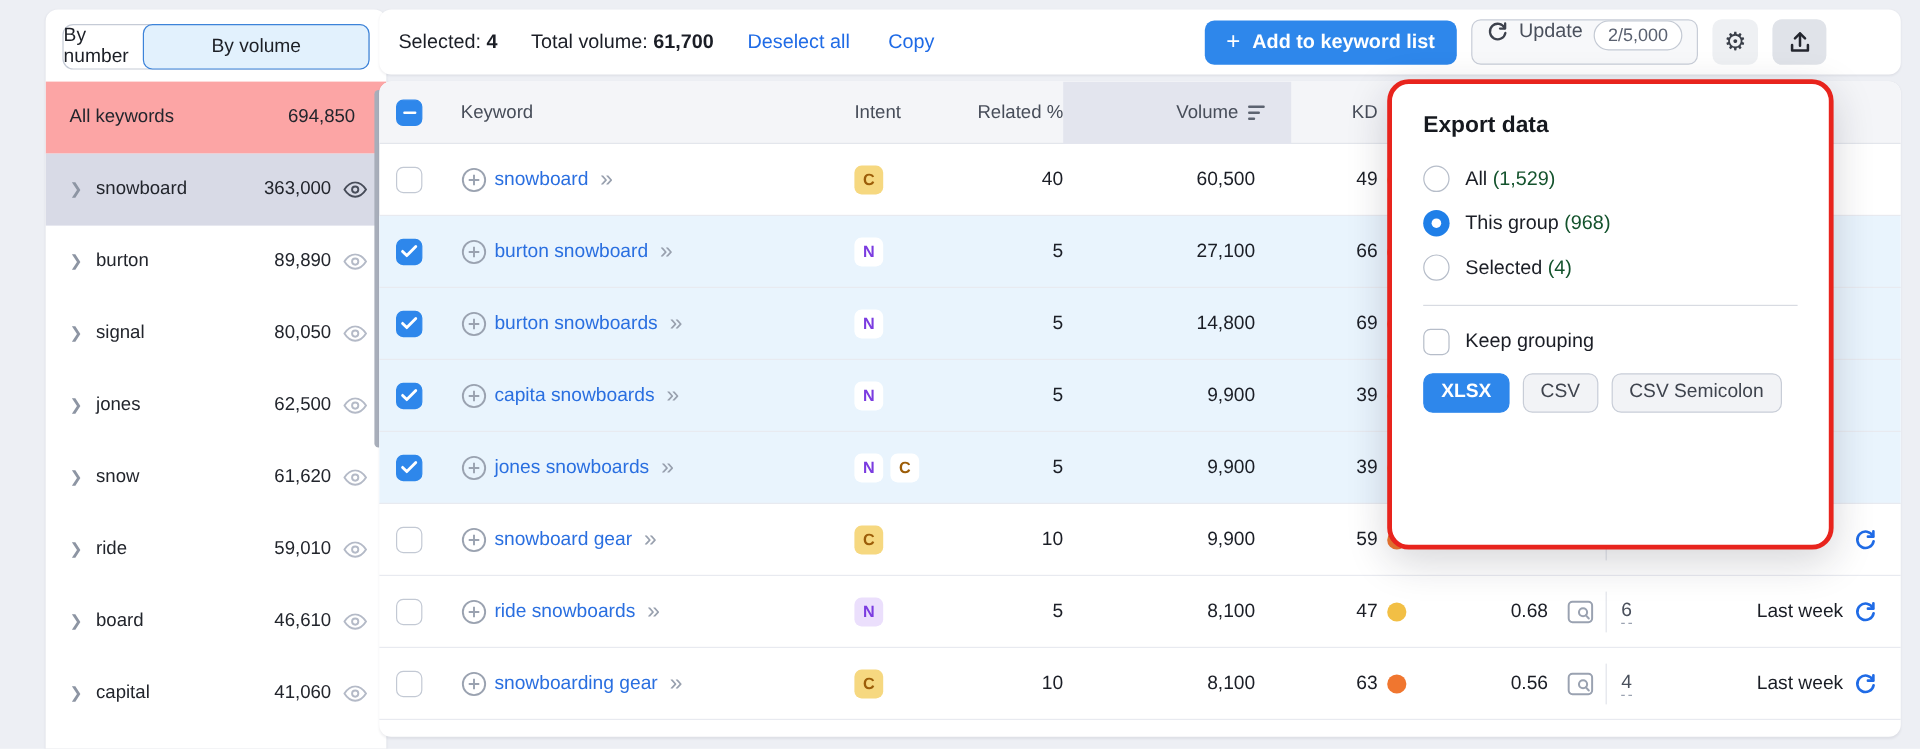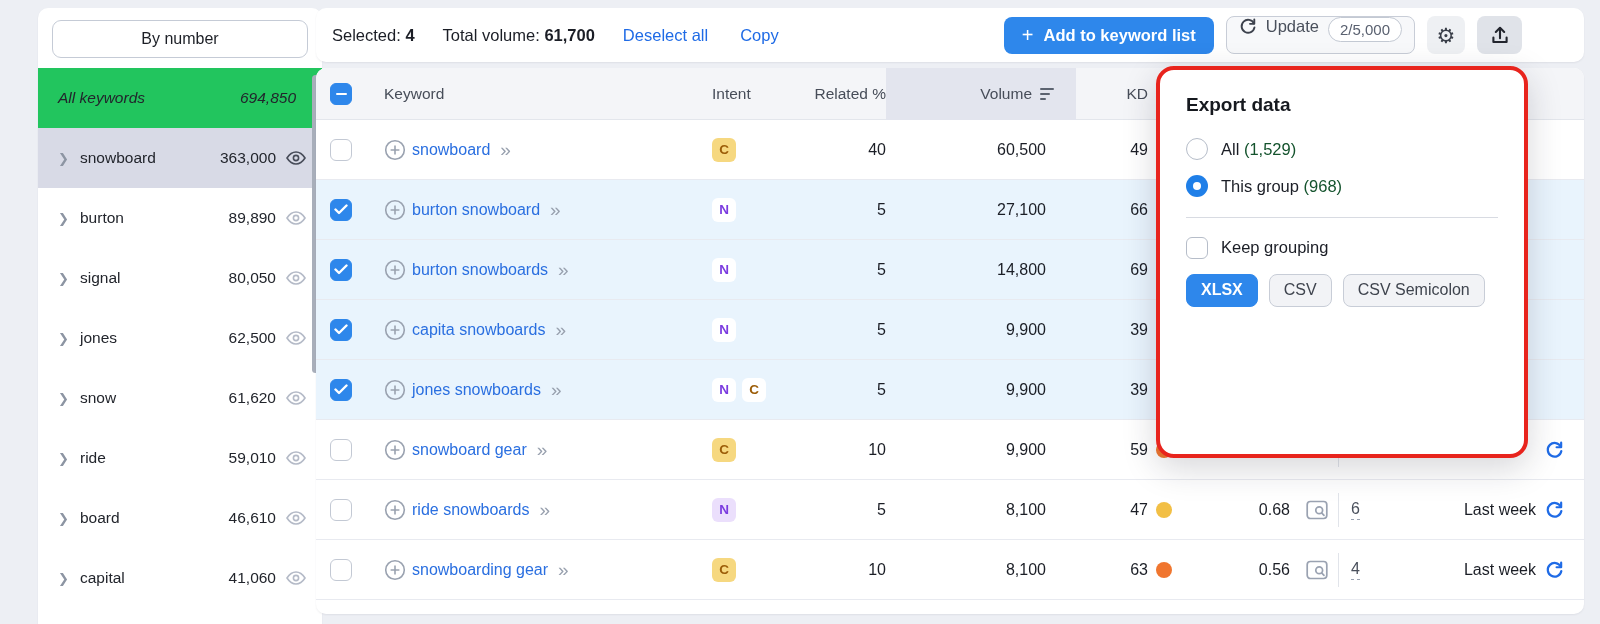--- a/index.html
+++ b/index.html
@@ -13,21 +13,21 @@
   .card { background:#fff; border-radius:10px; box-shadow:0 1px 2px rgba(30,35,50,.07); position:absolute; }
 
   
   .sidebar { left:16px; top:8px; width:284px; height:616px; border-radius:10px 10px 0 0; overflow:hidden;margin-left:22px; }
   .toggle { display:flex; margin:12px 14px 10px 14px; border:1px solid #c5cbd6; border-radius:9px; height:38px; position:relative; }
   .toggle-seg { flex:1; display:flex; align-items:center; justify-content:center; font-size:16px; color:#1c1f26; cursor:pointer; border-radius:8px; }
   .toggle-seg.active { background:#e2f1fd; border:1.5px solid #3c83d9; margin:-1px; flex-basis:48%; }
   .side-row { height:60px; display:flex; align-items:center; padding:0 16px 0 20px; font-size:15.5px; }
   .side-row .lbl { flex:1; color:#22252c; }
   .side-row .num { color:#22252c; margin-right:10px; }
-  .side-row.allkw { background:#22c55e;font-style:italic; }
+  .side-row.allkw { background:#fca5a5; }
   .group-row { cursor:pointer; }
   .group-row.sel { background:#d8dae6; }
   .chev { color:#8d95a3; font-size:13px; margin-right:12px; width:10px; }
   .eye { color:#b4bac7; display:flex; }
   .group-row.sel .eye { color:#474c59; }
   .side-scroll { position:absolute; right:3px; top:67px; width:7px; height:298px; background:#a8aeba; border-radius:4px; }
 
   
   .toolbar { left:316px; top:8px; width:1268px; height:54px; display:flex; align-items:center; padding:0 62px 0 16px; }
   .tb-item { font-size:16.5px; margin-right:28px; white-space:nowrap; }
@@ -96,20 +96,21 @@
   .pop-btns { display:flex; gap:11px; margin-top:13px; }
   .pop-btn { height:33px; border-radius:8px; font-size:16px; padding:0 14px; cursor:pointer; font-family:inherit; border:1px solid #c8cdd7; background:#f2f3f6; color:#3f444e; }
   .pop-btn.primary { background:#2e87eb; border-color:#2e87eb; color:#fff; font-weight:600; }
 </style>
 </head>
 <body>
 
 <div class="card sidebar">
   <div class="toggle">
     <div class="toggle-seg">By number</div>
+    <div class="toggle-seg active">By volume</div>
   </div>
   <div class="side-row allkw">
     <span class="lbl">All keywords</span>
     <span class="num">694,850</span>
   </div>
   <div>
       <div class="side-row group-row sel">
         <span class="chev">❯</span>
         <span class="lbl">snowboard</span>
         <span class="num">363,000</span>
@@ -556,20 +557,24 @@
   <h2>Export data</h2>
   <div>
       <div class="opt-row">
         <span class="radio"></span>
         <span>All <span class="opt-count">(1,529)</span></span>
       </div>
       <div class="opt-row">
         <span class="radio on"></span>
         <span>This group <span class="opt-count">(968)</span></span>
       </div>
+      <div class="opt-row">
+        <span class="radio"></span>
+        <span>Selected <span class="opt-count">(4)</span></span>
+      </div>
     </div>
   <div class="pop-divider"></div>
   <div>
       <div class="chk-row">
         <span class="chkbox"></span>
         <span style="max-width: 280px;">Keep grouping</span>
       </div>
     </div>
   <div class="pop-btns">
       <button class="pop-btn primary">XLSX</button>

